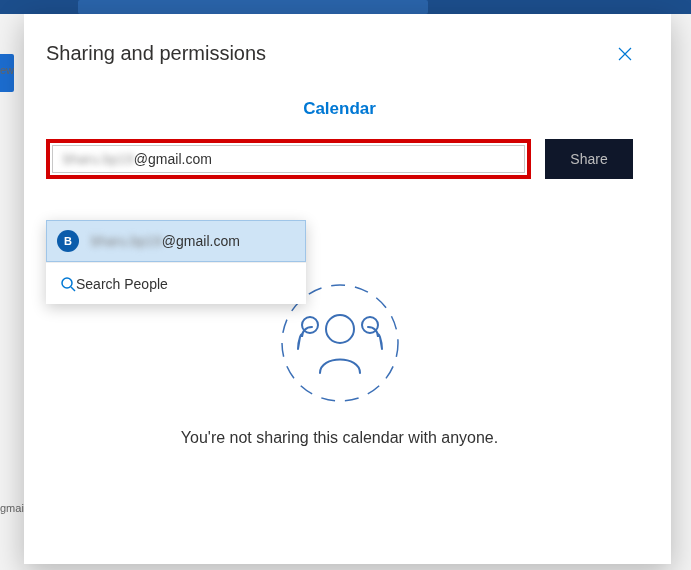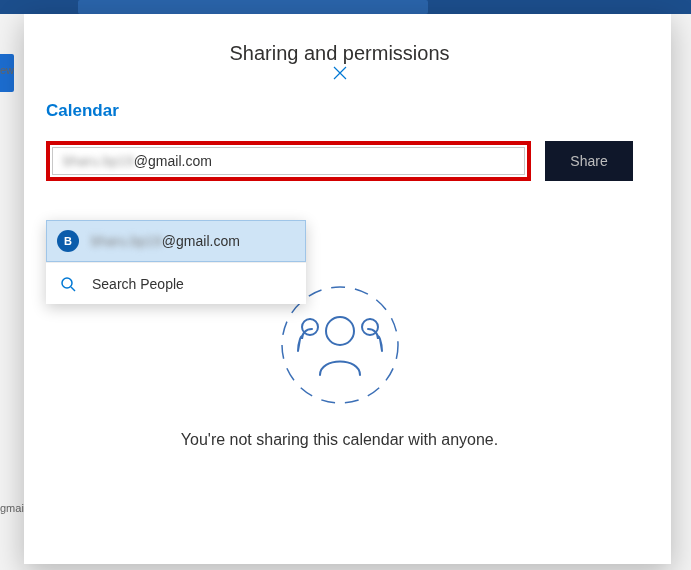--- a/index.html
+++ b/index.html
@@ -44,39 +44,39 @@
     right: 20px;
     bottom: 6px;
     background: #ffffff;
     box-shadow: 0 8px 28px rgba(0,0,0,0.25);
     padding: 28px 38px 28px 22px;
   }
   .modal-header {
     display: flex;
     justify-content: space-between;
     align-items: center;
-    flex-direction: column;
   }
   .modal-title {
     font-size: 20px;
     font-weight: 400;
     color: #323130;
   }
   .close-x {
     color: #0078d4;
     width: 16px; height: 16px;
     display: flex; align-items: center; justify-content: center;
     cursor: pointer;
   }
   .close-x svg { width: 14px; height: 14px; stroke: #0078d4; stroke-width: 1.2; }
   .section-heading {
     color: #0078d4;
     font-size: 17px;
     font-weight: 600;
-    margin-top: 20px;
+    margin-top: 34px;
+    text-align: center;
   }
   .section-desc {
     color: #666;
     font-size: 14px;
     line-height: 1.5;
     margin-top: 12px;
   }
   .input-row {
     display: flex;
     gap: 14px;
@@ -136,21 +136,21 @@
   .contact-text .blur {
     filter: blur(3px);
     color: #888;
     user-select: none;
   }
   .dd-search {
     height: 42px;
     display: flex;
     align-items: center;
     padding: 0 14px;
-    gap: 16px;
+    gap: 0;
     cursor: pointer;
     border-top: 1px solid #eee;
   }
   .dd-search svg { width: 16px; height: 16px; stroke: #0078d4; fill: none; stroke-width: 1.5; }
   .dd-search span { font-size: 14px; color: #333; }
   .illustration {
     display: flex;
     justify-content: center;
     margin-top: 100px;
   }

